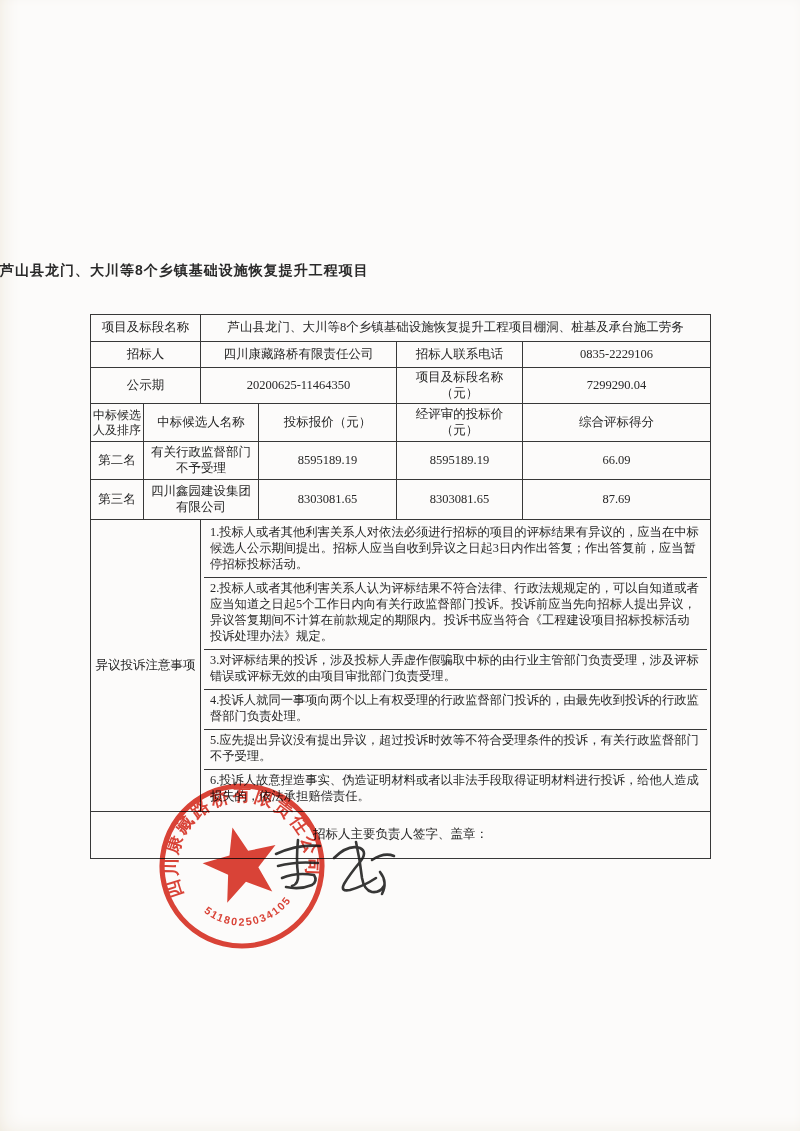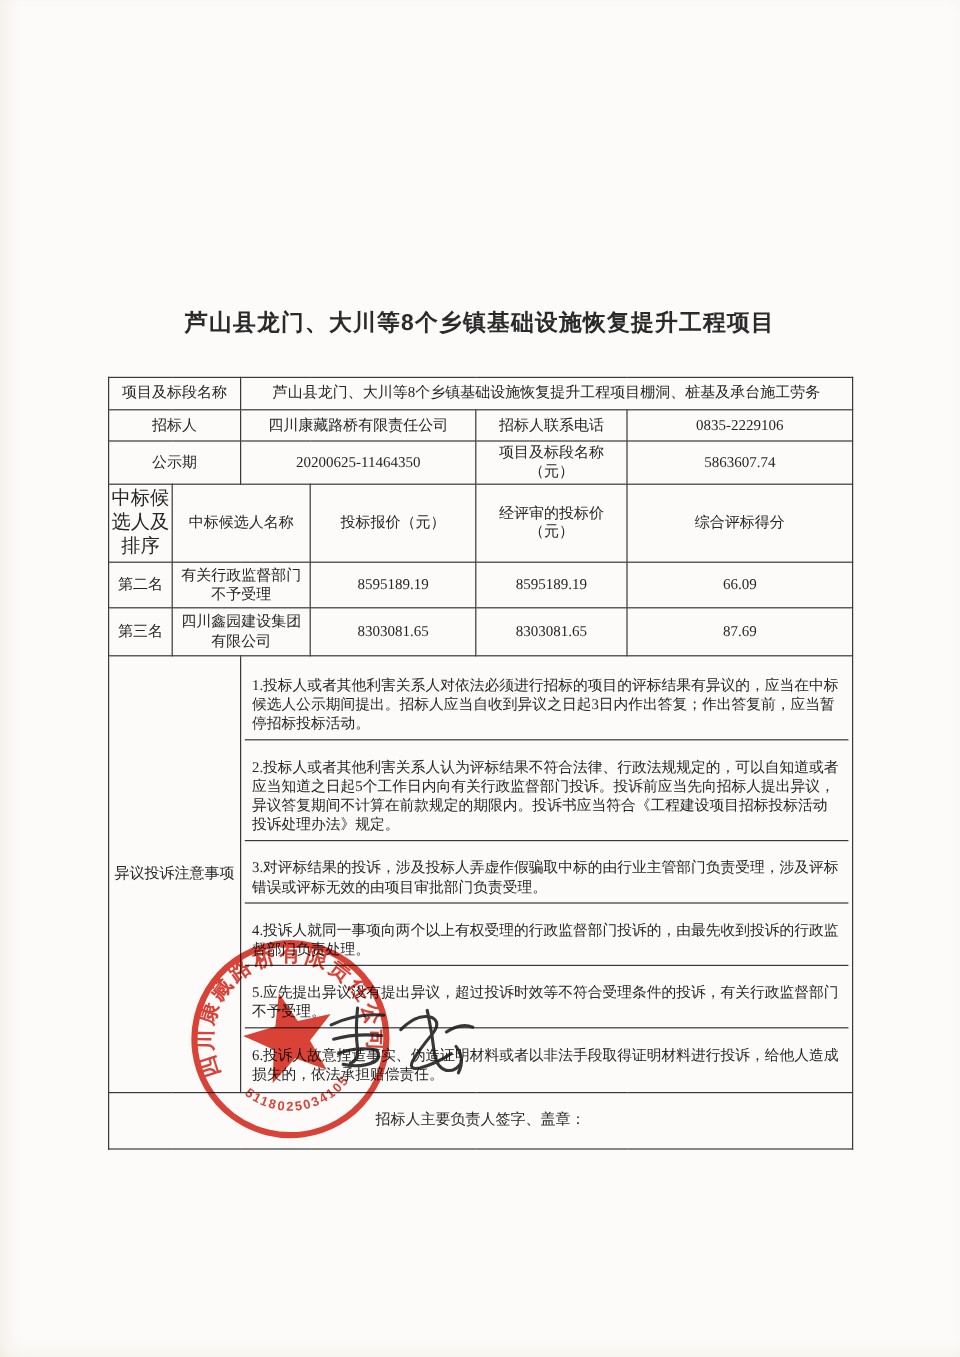--- a/index.html
+++ b/index.html
@@ -7,23 +7,23 @@
     width:800px;height:1131px;
     background:#fcfbfa;
     position:relative;
     overflow:hidden;
     font-family:"Liberation Serif","DejaVu Serif",serif;
     color:#262626;
     box-shadow:inset 14px -10px 24px -18px #e8e0cf, inset -6px 6px 18px -16px #eceae6;
   }
   .title{
     position:absolute;top:257px;left:0;width:800px;
-    text-align:center;
+    text-align:left;
     font-family:"Liberation Sans","DejaVu Sans",sans-serif;
-    font-weight:700;font-size:19px;line-height:26px;
+    font-weight:700;font-size:14px;line-height:26px;
     color:#2a2a2a;letter-spacing:1px;
   }
   table.sheet{
     position:absolute;left:90px;top:314px;
     width:621px;
     border-collapse:collapse;
     table-layout:fixed;
     font-size:12.5px;
   }
   table.sheet td{
@@ -32,21 +32,21 @@
     vertical-align:middle;
     padding:2px 3px;
     line-height:1.25;
     word-break:break-all;
   }
   td.notice-body{padding:0;text-align:left;vertical-align:top;}
   .notice-item{
     border-bottom:1.4px solid #383838;
     padding:3px 6px 4px 6px;
     font-size:12.3px;line-height:1.3;
-    text-align:left;word-break:break-all;margin-top:12px;
+    text-align:left;word-break:break-all;
   }
   .notice-item:last-child{border-bottom:none;}
   td.sig-row{text-align:left;padding-left:8px;height:42px;}
   
   .stamp{
     position:absolute;left:156px;top:780px;
     width:172px;height:172px;
     transform:rotate(-8deg);
     mix-blend-mode:multiply;
     opacity:.92;
@@ -88,24 +88,24 @@
     <tr style="height:26px">
       <td colspan="2">招标人</td>
       <td colspan="2">四川康藏路桥有限责任公司</td>
       <td>招标人联系电话</td>
       <td>0835-2229106</td>
     </tr>
     <tr style="height:24px">
       <td colspan="2">公示期</td>
       <td colspan="2">20200625-11464350</td>
       <td>项目及标段名称（元）</td>
-      <td>5863607.74</td>
+      <td>7299290.04</td>
     </tr>
     <tr style="height:38px">
-      <td style="font-size:16px;padding:2px 1px">中标候选人及排序</td>
+      <td style="font-size:12px;padding:2px 1px">中标候选人及排序</td>
       <td colspan="2">中标候选人名称</td>
       <td>投标报价（元）</td>
       <td>经评审的投标价（元）</td>
       <td>综合评标得分</td>
     </tr>
     <tr style="height:38px">
       <td>第二名</td>
       <td colspan="2">有关行政监督部门不予受理</td>
       <td>8595189.19</td>
       <td>8595189.19</td>

